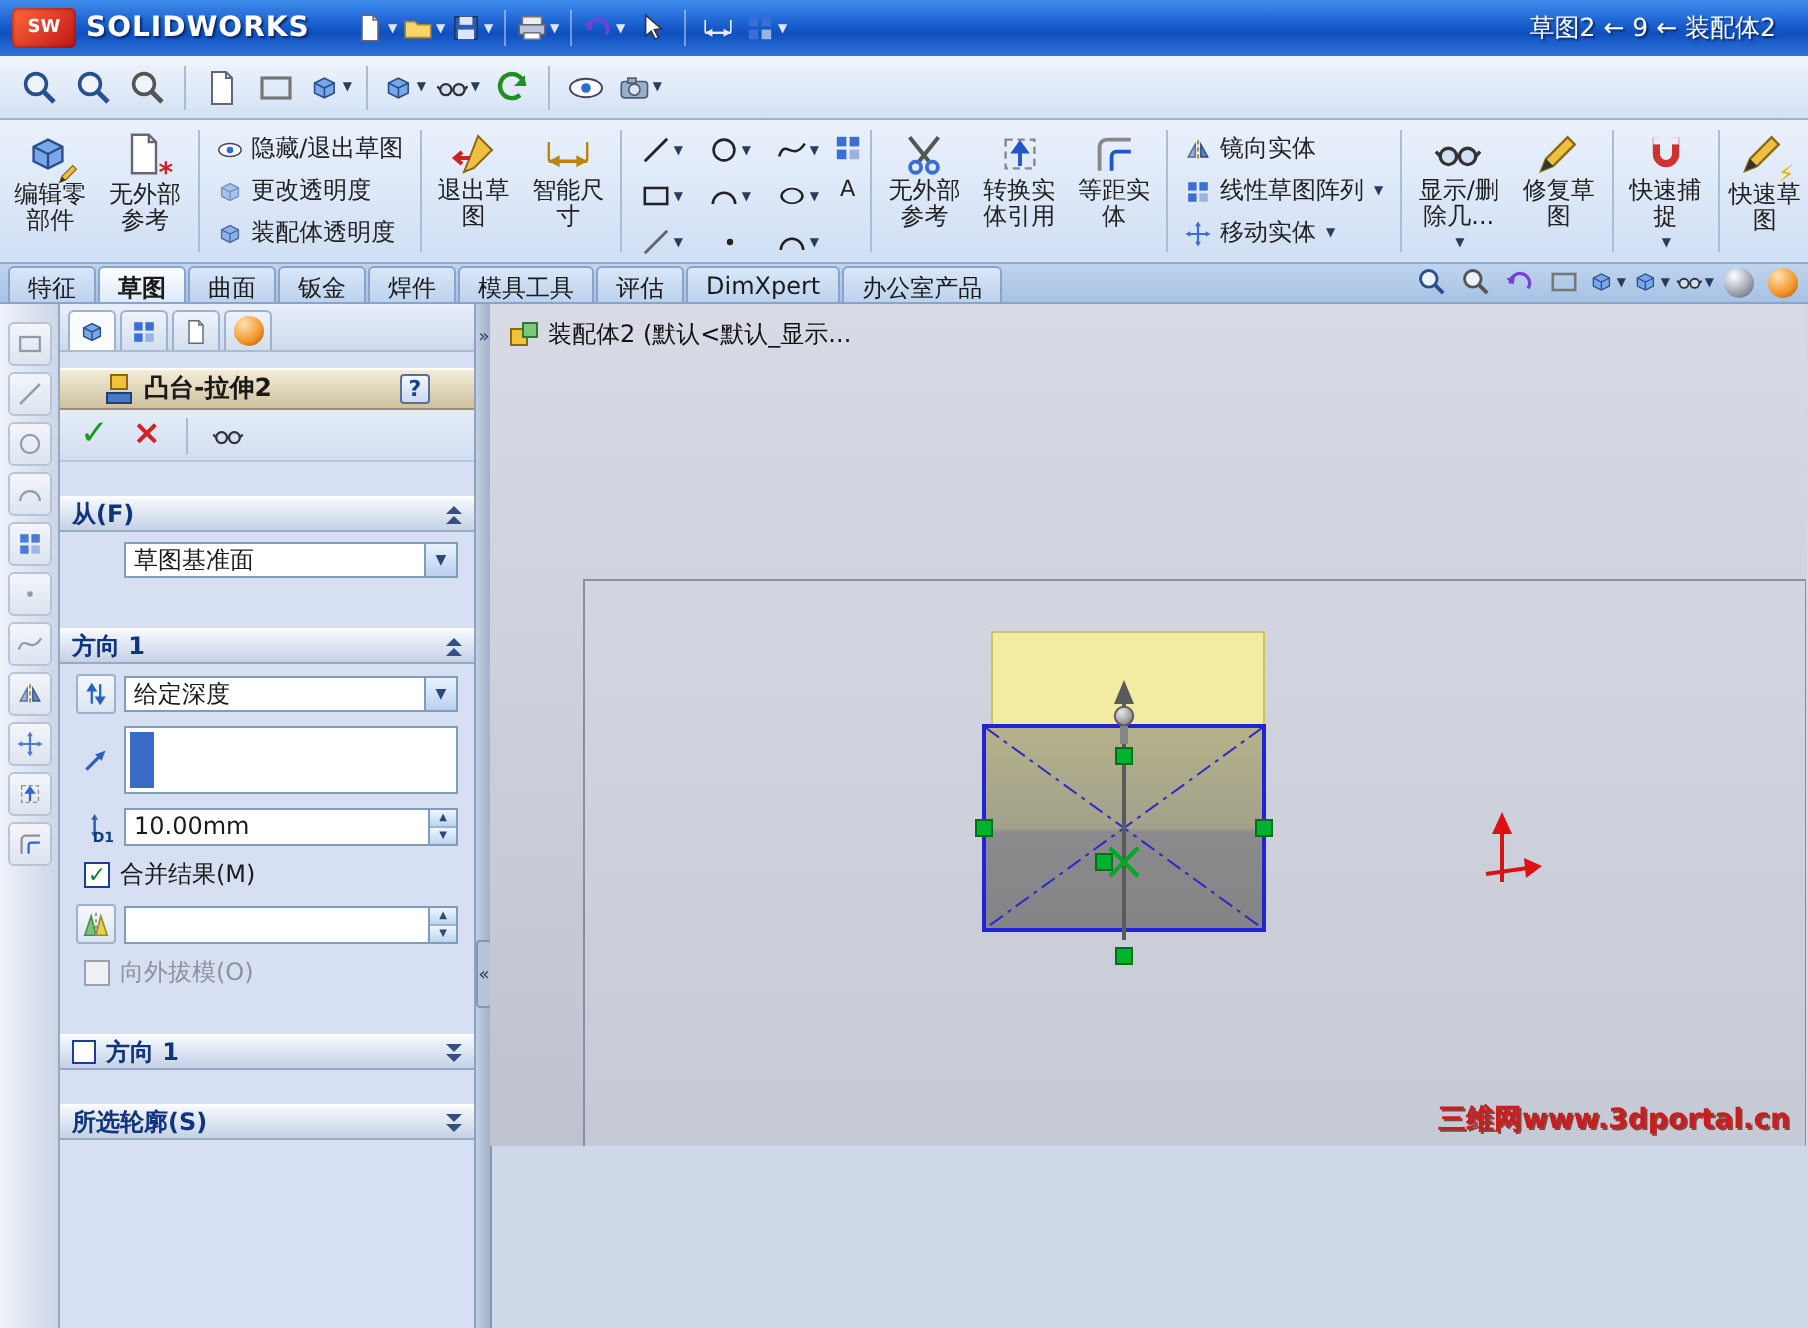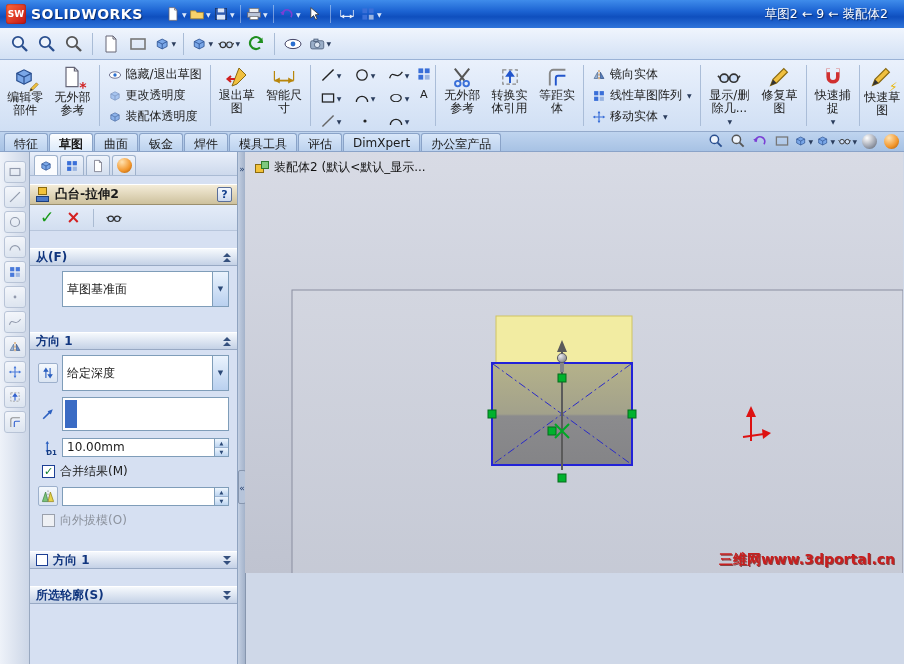--- a/index.html
+++ b/index.html
@@ -2,21 +2,21 @@
 <html><head>
 <meta charset="utf-8">
 <style>
 *{box-sizing:border-box;margin:0;padding:0}
 html,body{width:904px;height:664px;overflow:hidden;font-family:"DejaVu Sans","Liberation Sans",sans-serif;font-size:12px;color:#1a1a1a}
 #app{position:relative;width:904px;height:664px;background:#cfd8e8;overflow:hidden}
 
 
 .titlebar{position:absolute;left:0;top:0;width:904px;height:28px;display:flex;align-items:center;
  background:linear-gradient(180deg,#3f8ceb 0%,#1c63d2 40%,#0f4fbe 60%,#2f74da 100%);color:#fff;padding:0 6px}
-.swlogo{width:20px;height:20px;border-radius:3px;background:linear-gradient(135deg,#ff6a3c,#c01414);
+.swlogo{width:32px;height:20px;border-radius:3px;background:linear-gradient(135deg,#ff6a3c,#c01414);
  display:flex;align-items:center;justify-content:center;font-size:9px;font-weight:bold;color:#fff;box-shadow:inset 0 0 2px #7a0a0a}
 .appname{font-weight:bold;font-size:14px;margin-left:5px;letter-spacing:.5px;text-shadow:1px 1px 1px #0a2a66}
 .tbicons{display:flex;align-items:center;gap:2px;margin-left:22px}
 .tbico{width:22px;height:22px;display:flex;align-items:center;justify-content:center;border-radius:2px}
 .tbsep{width:1px;height:18px;background:rgba(255,255,255,.4);margin:0 3px}
 .dd{font-size:6px;color:#2a3c5c;margin-left:1px}
 .ddw{font-size:6px;color:#dce8fa;margin-left:1px}
 .docname{margin-left:auto;font-size:12.5px;padding-right:10px;text-shadow:1px 1px 1px #0a2a66;white-space:nowrap}
 
 
@@ -57,41 +57,41 @@
 .ltool{width:22px;height:22px;margin:3px auto;border:1px solid #b4c0d4;border-radius:3px;background:linear-gradient(#f6f8fc,#dde5f0);
  display:flex;align-items:center;justify-content:center;color:#8a93a6;opacity:.9}
 
 
 .pm{position:absolute;left:30px;top:152px;width:208px;height:512px;background:#d6e0f2;border-right:1px solid #8fa3c0;overflow:hidden}
 .pmtabs{height:24px;background:linear-gradient(#e9effa,#cdd9ec);border-bottom:1px solid #aabbd4;display:flex;align-items:flex-end;padding-left:4px;gap:2px}
 .pmtab{width:24px;height:20px;border:1px solid #9fb2cc;border-bottom:none;border-radius:3px 3px 0 0;
  background:linear-gradient(#eef3fb,#d3deee);display:flex;align-items:center;justify-content:center}
 .pmtab.active{background:#fbfcfe}
 .pmtitle{height:21px;margin-top:8px;background:linear-gradient(#f4ecd8,#cdc19d);border-top:1px solid #fff;border-bottom:1px solid #9a8f6e;
- display:flex;align-items:center;gap:5px;padding:0 5px;font-weight:bold;font-size:12.5px}
+ display:flex;align-items:center;gap:5px;padding:0 22px;font-weight:bold;font-size:12.5px}
 .helpbtn{margin-left:auto;width:15px;height:15px;border:1px solid #5a6f9a;border-radius:2px;background:linear-gradient(#f4f8fe,#ccd9ee);
  color:#15418e;font-weight:bold;font-size:11px;display:flex;align-items:center;justify-content:center}
 .extico{position:relative;width:15px;height:15px}
 .extico .b{position:absolute;left:1px;bottom:0;width:13px;height:6px;background:#4a78c8;border:1px solid #1c3f7e}
 .extico .t{position:absolute;left:3px;top:0;width:9px;height:8px;background:#f2c23a;border:1px solid #8a6a10}
 .pmbtns{height:26px;display:flex;align-items:center;gap:12px;padding:0 10px;background:linear-gradient(#e4ecf8,#d2def0);border-bottom:1px solid #b8c6dc}
 .okmark{color:#189a18;font-size:17px;font-weight:bold;line-height:1}
 .xmark{color:#d42020;font-size:17px;font-weight:bold;line-height:1}
 .vsep2{width:1px;height:18px;background:#aabbd2}
 .sech{height:18px;margin-top:17px;background:linear-gradient(#f6f9fd,#c4d1e6);border-top:1px solid #fff;border-bottom:1px solid #98a9c4;
  display:flex;align-items:center;gap:5px;padding:0 6px;color:#10357e;font-weight:bold;font-size:12px}
 .chv{margin-left:auto;display:flex;flex-direction:column;gap:1px}
 .tri-u{width:0;height:0;border-left:4px solid transparent;border-right:4px solid transparent;border-bottom:4px solid #35507e}
 .tri-d{width:0;height:0;border-left:4px solid transparent;border-right:4px solid transparent;border-top:4px solid #35507e}
 .secbody{padding:5px 8px 2px}
 .row{display:flex;align-items:center;gap:4px;margin-bottom:6px}
 .pmico{width:20px;height:20px;border:1px solid #9db0cc;border-radius:2px;background:linear-gradient(#f4f8fd,#dbe5f2);
  display:flex;align-items:center;justify-content:center;flex:none;position:relative}
 .pmico .sub{position:absolute;right:0;bottom:-1px;font-size:7px;font-weight:bold;color:#143a80;background:transparent}
-.combo{flex:1;height:36px;background:#fff;border:1px solid #7f9db9;display:flex;align-items:center}
+.combo{flex:1;height:18px;background:#fff;border:1px solid #7f9db9;display:flex;align-items:center}
 .combo .txt{flex:1;padding:0 4px;font-size:12px;white-space:nowrap;overflow:hidden}
 .combo .dbtn{width:16px;align-self:stretch;border-left:1px solid #7f9db9;background:linear-gradient(#eaf3fd,#b9d0ef);
  display:flex;align-items:center;justify-content:center;font-size:7px;color:#2c4a78}
 .selbox{flex:1;height:34px;background:#fff;border:1px solid #7f9db9;position:relative}
 .selbox .selitem{position:absolute;left:2px;top:2px;bottom:2px;width:12px;background:#3a6bc4}
 .spin{flex:1;height:19px;background:#fff;border:1px solid #7f9db9;display:flex;align-items:stretch}
 .spin .txt{flex:1;padding:1px 4px;font-size:12px}
 .spin .btns{width:14px;border-left:1px solid #7f9db9;display:flex;flex-direction:column}
 .spin .btns div{flex:1;background:linear-gradient(#eef6fe,#bcd4f0);display:flex;align-items:center;justify-content:center;font-size:5px;color:#2c4a78;border-bottom:1px solid #9db4d2}
 .spin .btns div:last-child{border-bottom:none}

